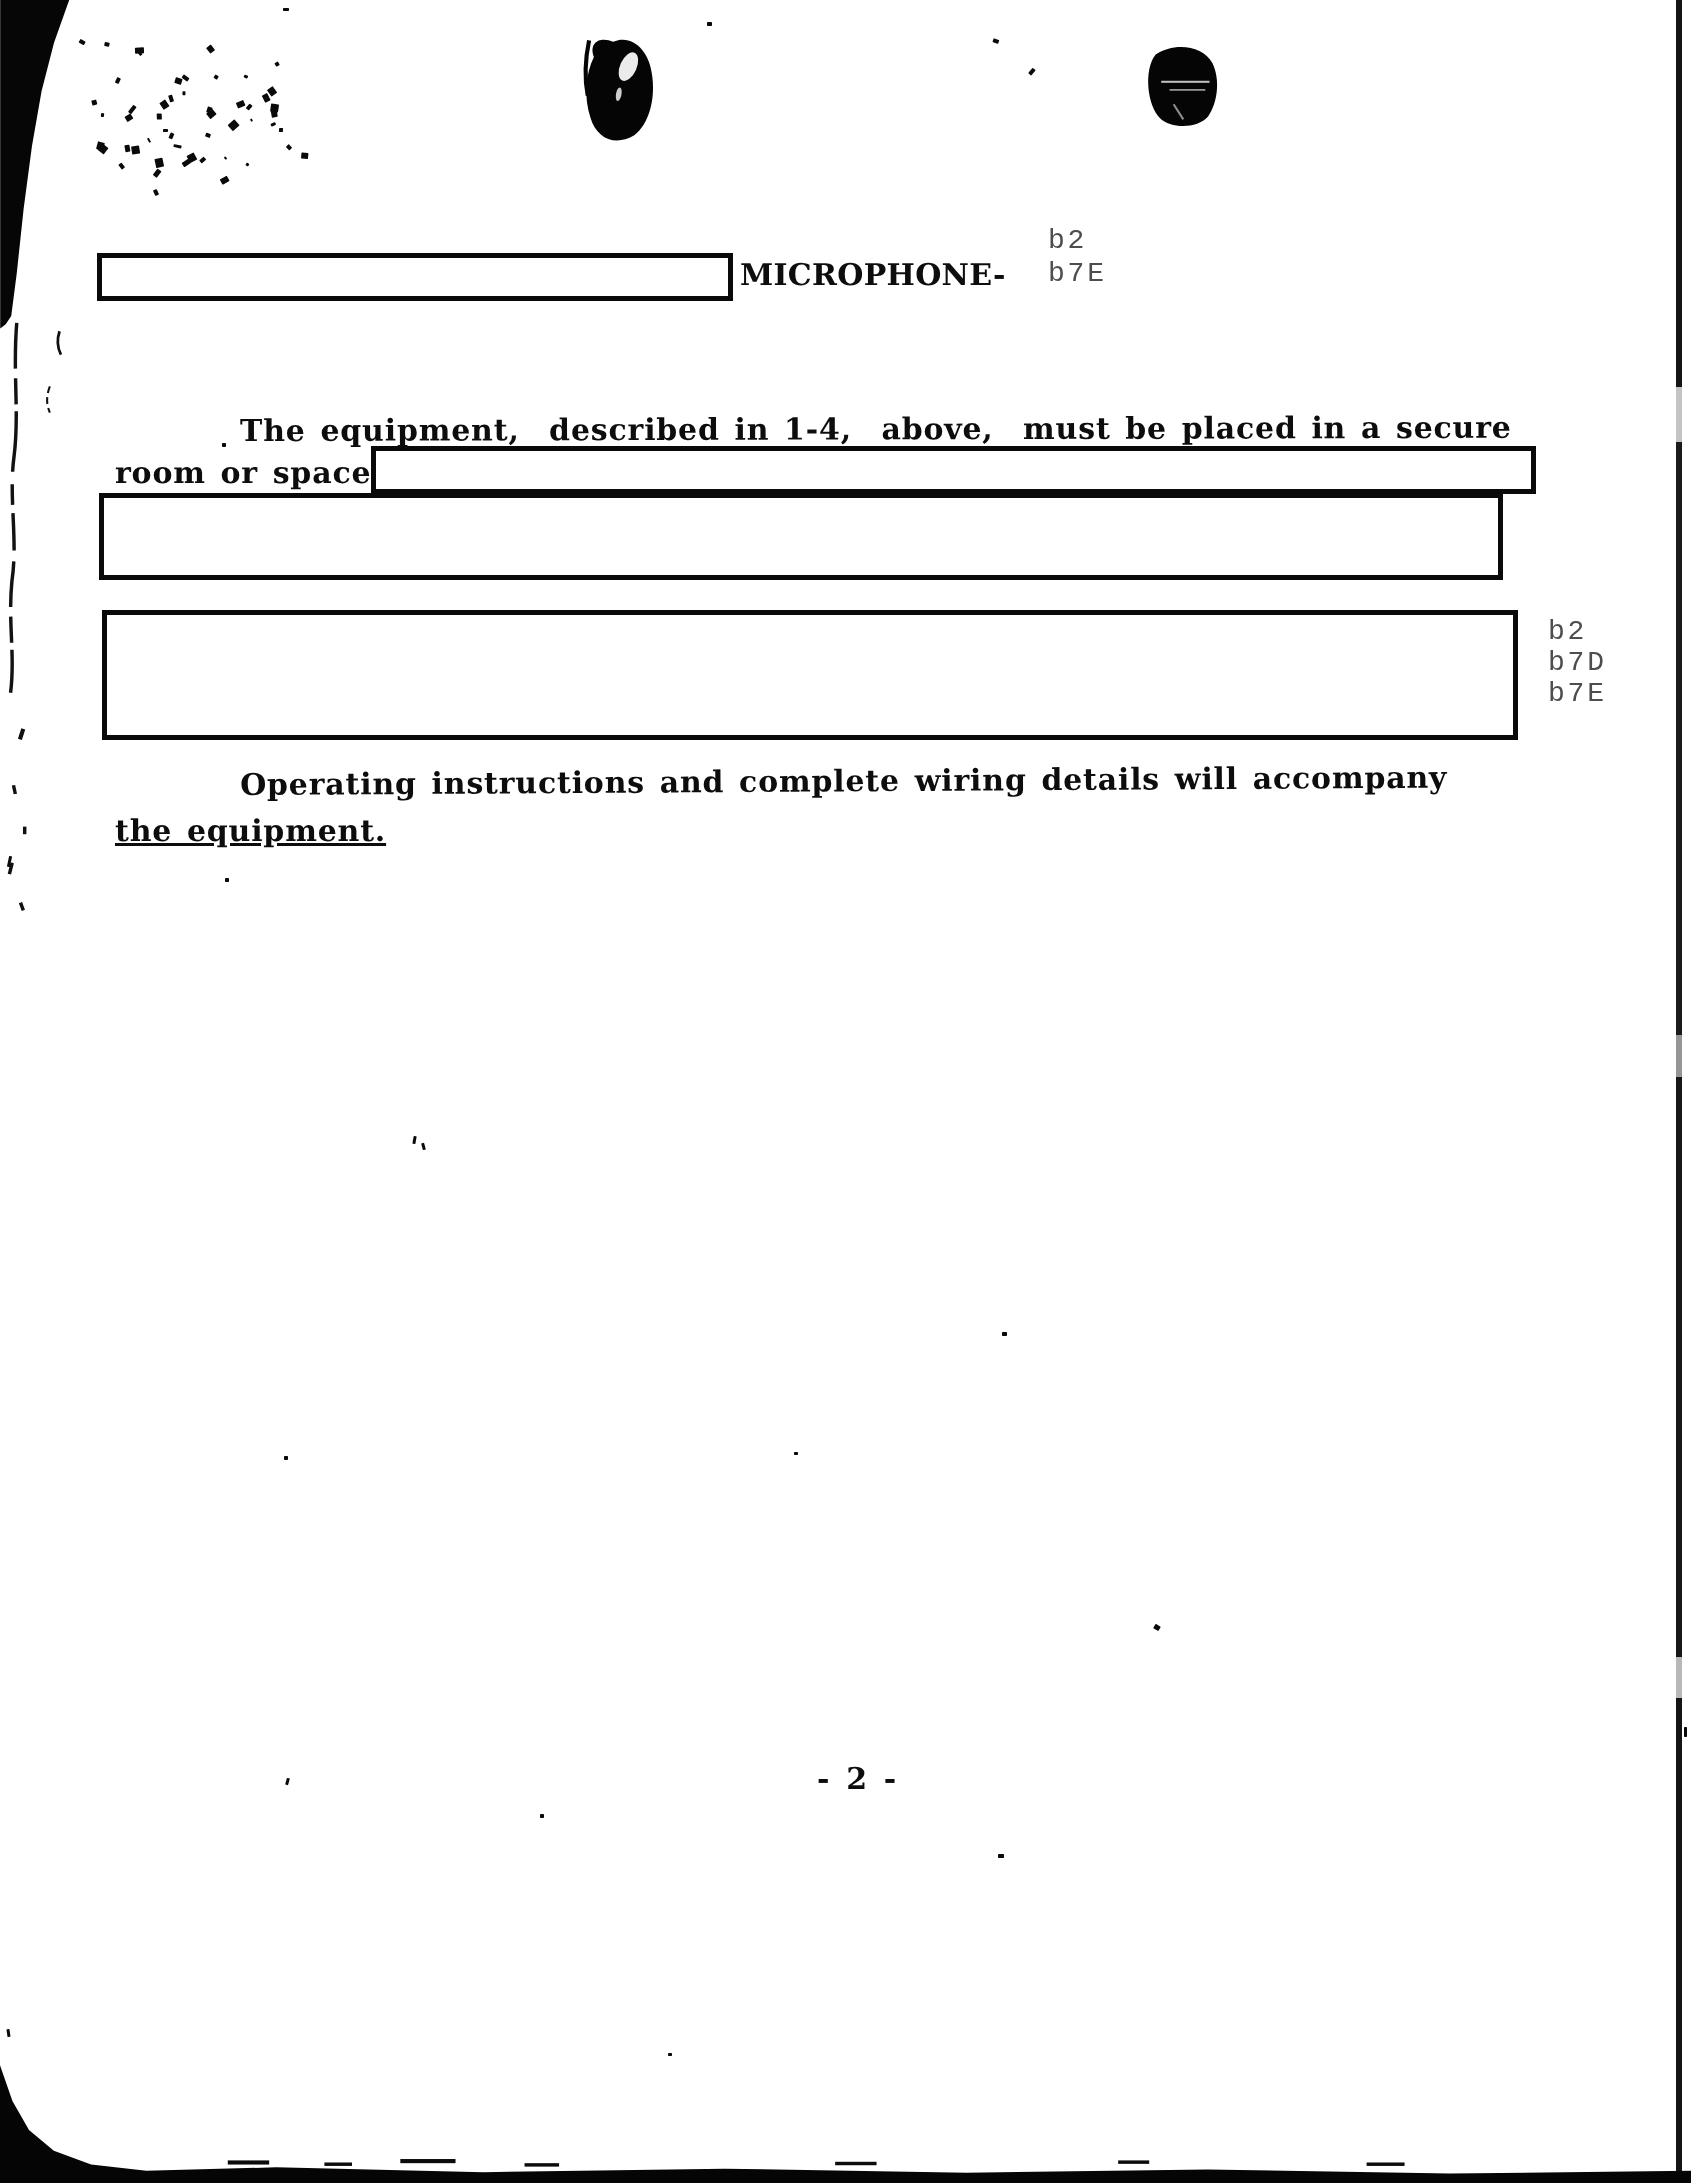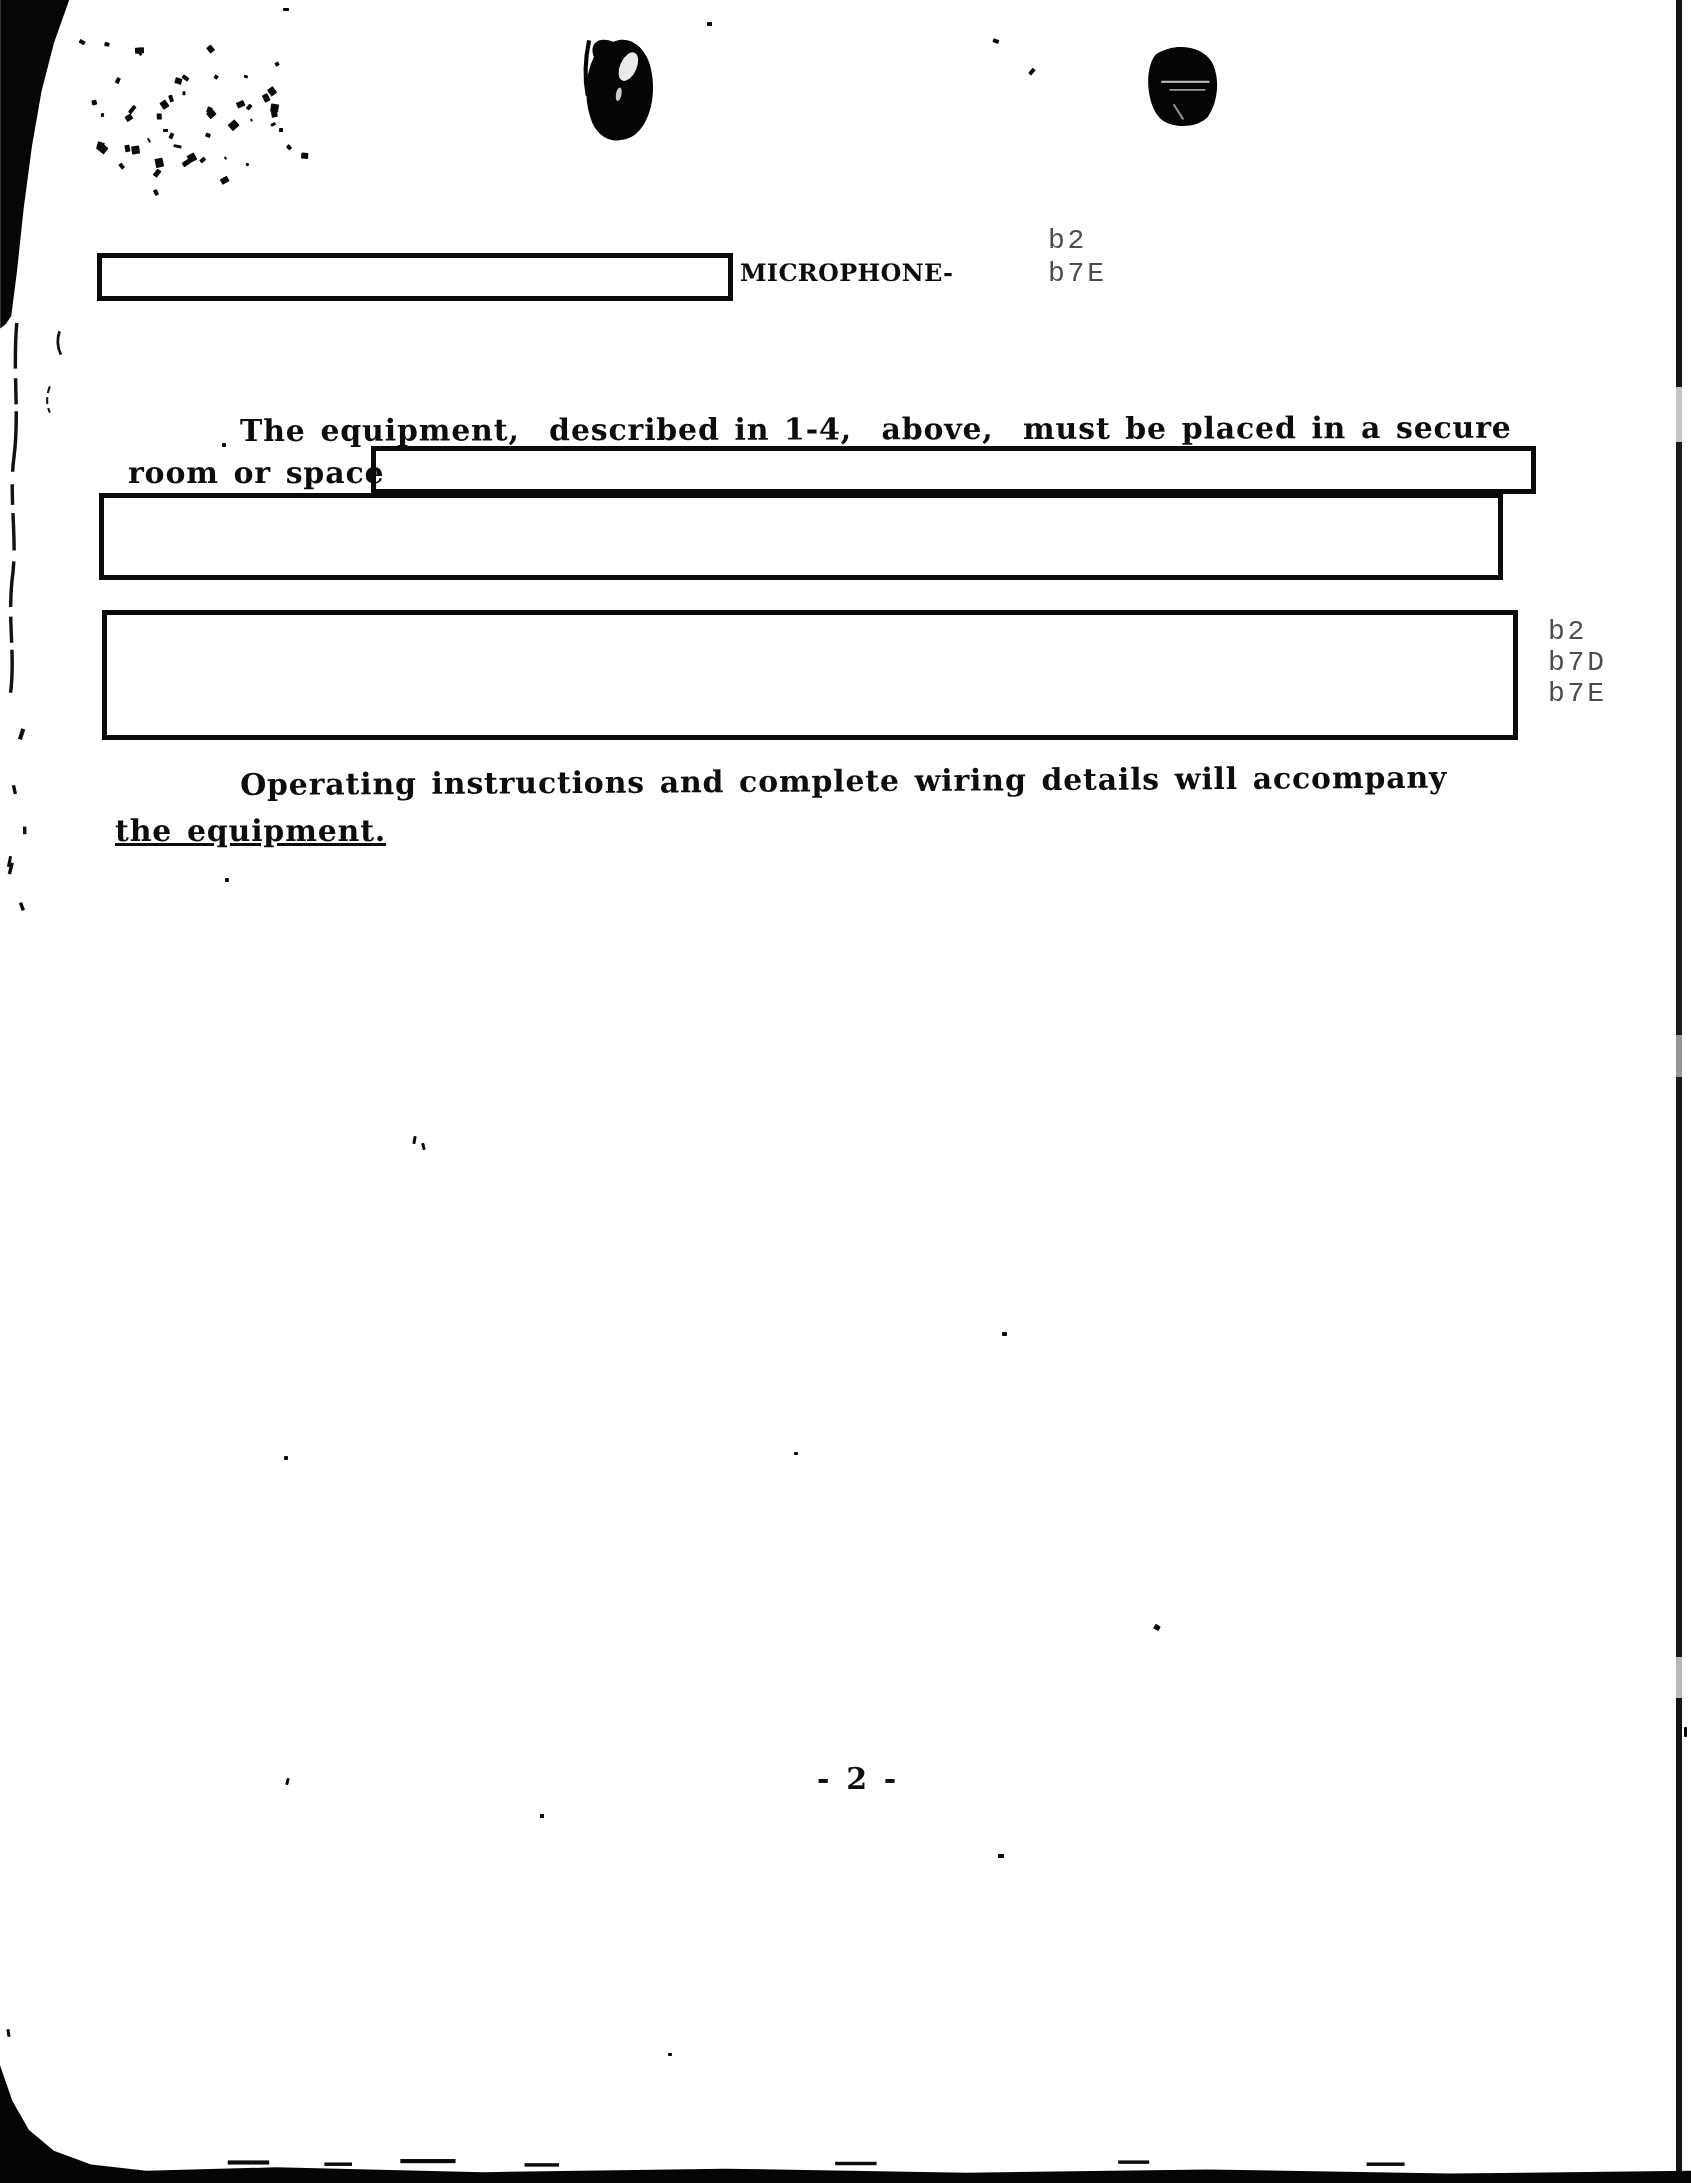--- a/index.html
+++ b/index.html
@@ -17,25 +17,25 @@
     position:absolute;
     white-space:pre;
     font-weight:700;
     font-size:30px;
     line-height:1.08;
     letter-spacing:0.8px;
     word-spacing:3.5px;
     color:var(--ink,#0d0d0d);
     text-rendering:geometricPrecision;
   }
-  .heading{font-size:24px;letter-spacing:0.3px;}
+  .heading{font-size:30px;letter-spacing:0.3px;}
   .h-micro{left:740px;top:260px;}
   .h-tele{left:113px;top:302px;letter-spacing:1px;}
   .p1l1{left:240px;top:416px;transform:rotate(-0.15deg);transform-origin:left top;}
-  .p1l2{left:128px;top:458px;}
+  .p1l2{left:115px;top:458px;}
   .p2l1{left:240px;top:770px;transform:rotate(-0.35deg);transform-origin:left top;}
   .p2l2{left:115px;top:816px;text-decoration:underline;}
   .pagenum{left:817px;top:1764px;letter-spacing:1.4px;}
   
   .codes{
     position:absolute;
     font-family:"Liberation Mono", monospace;
     font-weight:400;
     font-size:28px;
     letter-spacing:2.8px;

